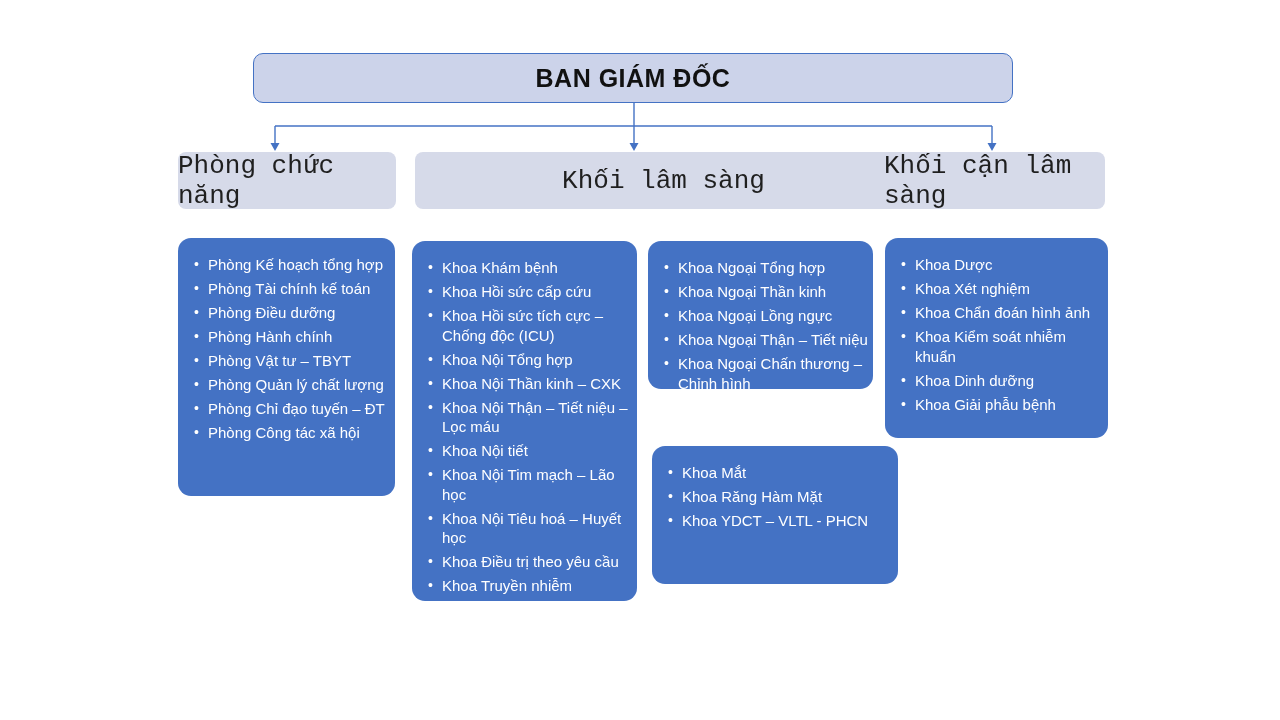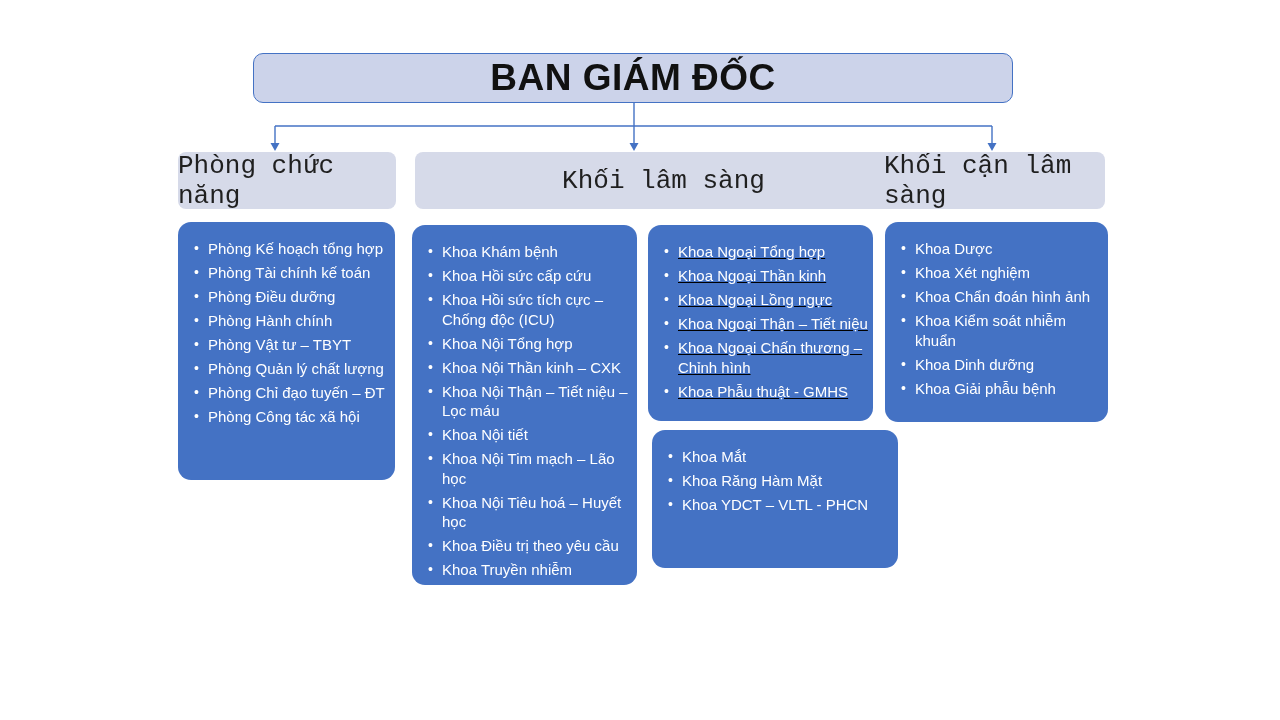--- a/index.html
+++ b/index.html
@@ -20,21 +20,21 @@
   }
   .root-box{
     position:absolute;left:253px;top:53px;width:760px;height:50px;
     background:var(--root-fill);
     border:1.5px solid var(--accent);
     border-radius:10px;
     display:flex;align-items:center;justify-content:center;
     box-sizing:border-box;
   }
   .root-box span{
-    font-size:37px;font-weight:bold;color:var(--title-text);
+    font-size:25px;font-weight:bold;color:var(--title-text);
     letter-spacing:0.5px;
   }
   .connectors{
     position:absolute;left:0;top:0;width:1280px;height:720px;
     pointer-events:none;
   }
   .connectors line{stroke:var(--accent);stroke-width:1.4;}
   .connectors polygon{fill:var(--accent);}
   .branch-header{
     position:absolute;top:152px;height:57px;
@@ -47,24 +47,25 @@
   .branch-header span{font-size:26px;color:var(--header-text);}
   .bh1{left:178px;width:218px;}
   .bh2{left:415px;width:497px;}
   .bh3{left:884px;width:221px;}
   .blue-box{
     position:absolute;
     background:var(--accent);
     border-radius:13px;
     box-sizing:border-box;
     padding:17px 4px 10px 14px;
+    margin-top:16px;
   }
   .bb1{left:178px;top:222px;width:217px;height:258px;}
   .bb2{left:412px;top:225px;width:225px;height:360px;}
-  .bb3{left:648px;top:225px;width:225px;height:196px;text-decoration:underline;}
+  .bb3{left:648px;top:225px;width:225px;height:148px;}
   .bb4{left:652px;top:430px;width:246px;height:138px;}
   .bb5{left:885px;top:222px;width:223px;height:200px;}
   .blue-box ul{
     margin:0;padding:0;list-style:none;
   }
   .blue-box li{
     position:relative;
     padding-left:16px;
     margin-bottom:4.5px;
     font-size:15px;line-height:19.5px;

